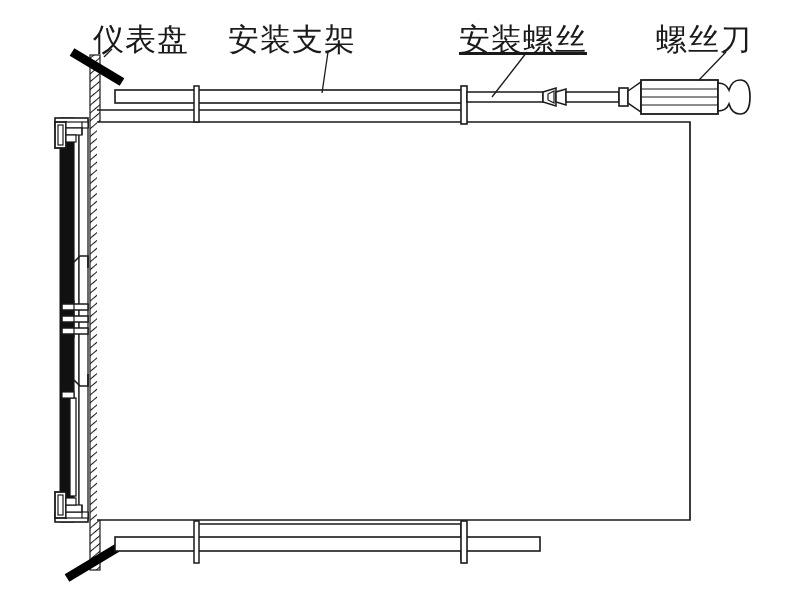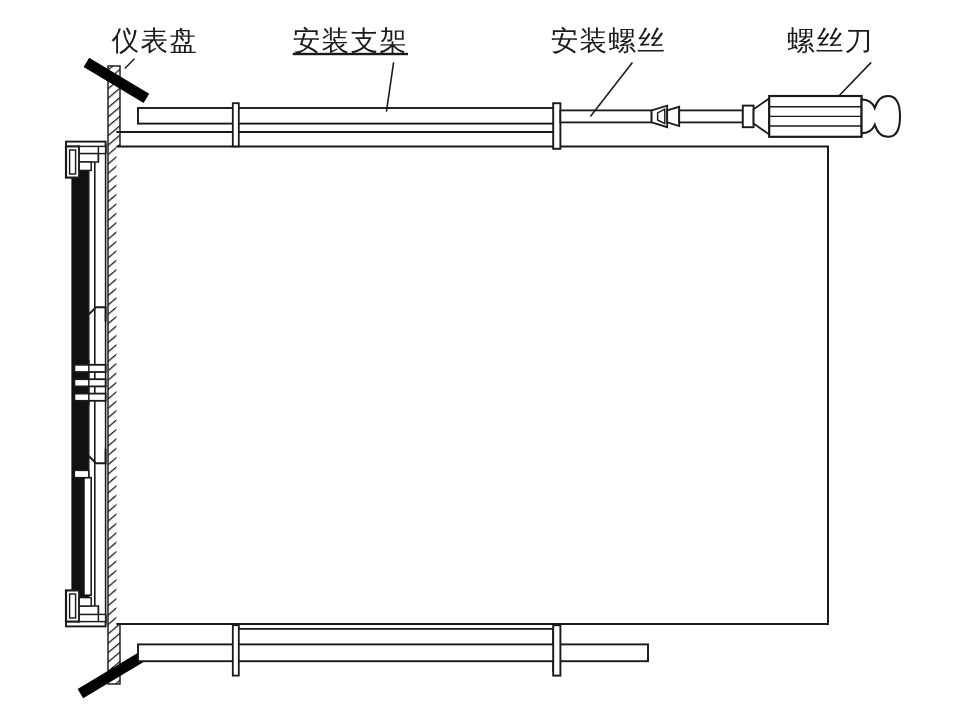--- a/index.html
+++ b/index.html
@@ -21,29 +21,29 @@
   #drawing {
     position: absolute;
     left: 0;
     top: 0;
     width: 799px;
     height: 601px;
   }
   .label {
     position: absolute;
     font-family: "DejaVu Sans", "Liberation Sans", sans-serif;
-    font-size: 23px;
+    font-size: 31px;
     line-height: 1;
     color: #1a1a1a;
     white-space: nowrap;
     letter-spacing: 1px;
   }
   #label-dashboard { left: 93px;  top: 24px; }
-  #label-bracket   { left: 244px; top: 24px; text-decoration: underline; }
-  #label-screw     { left: 459px; top: 24px; }
+  #label-bracket   { left: 228px; top: 24px; }
+  #label-screw     { left: 459px; top: 24px; text-decoration: underline; }
   #label-driver    { left: 656px; top: 24px; }
 </style>
 </head>
 <body>
 
 <div id="stage">
 
   <svg id="drawing" viewBox="0 0 799 601">
     <defs>
       <pattern id="hatch" width="6" height="6" patternTransform="rotate(50)" patternUnits="userSpaceOnUse">

